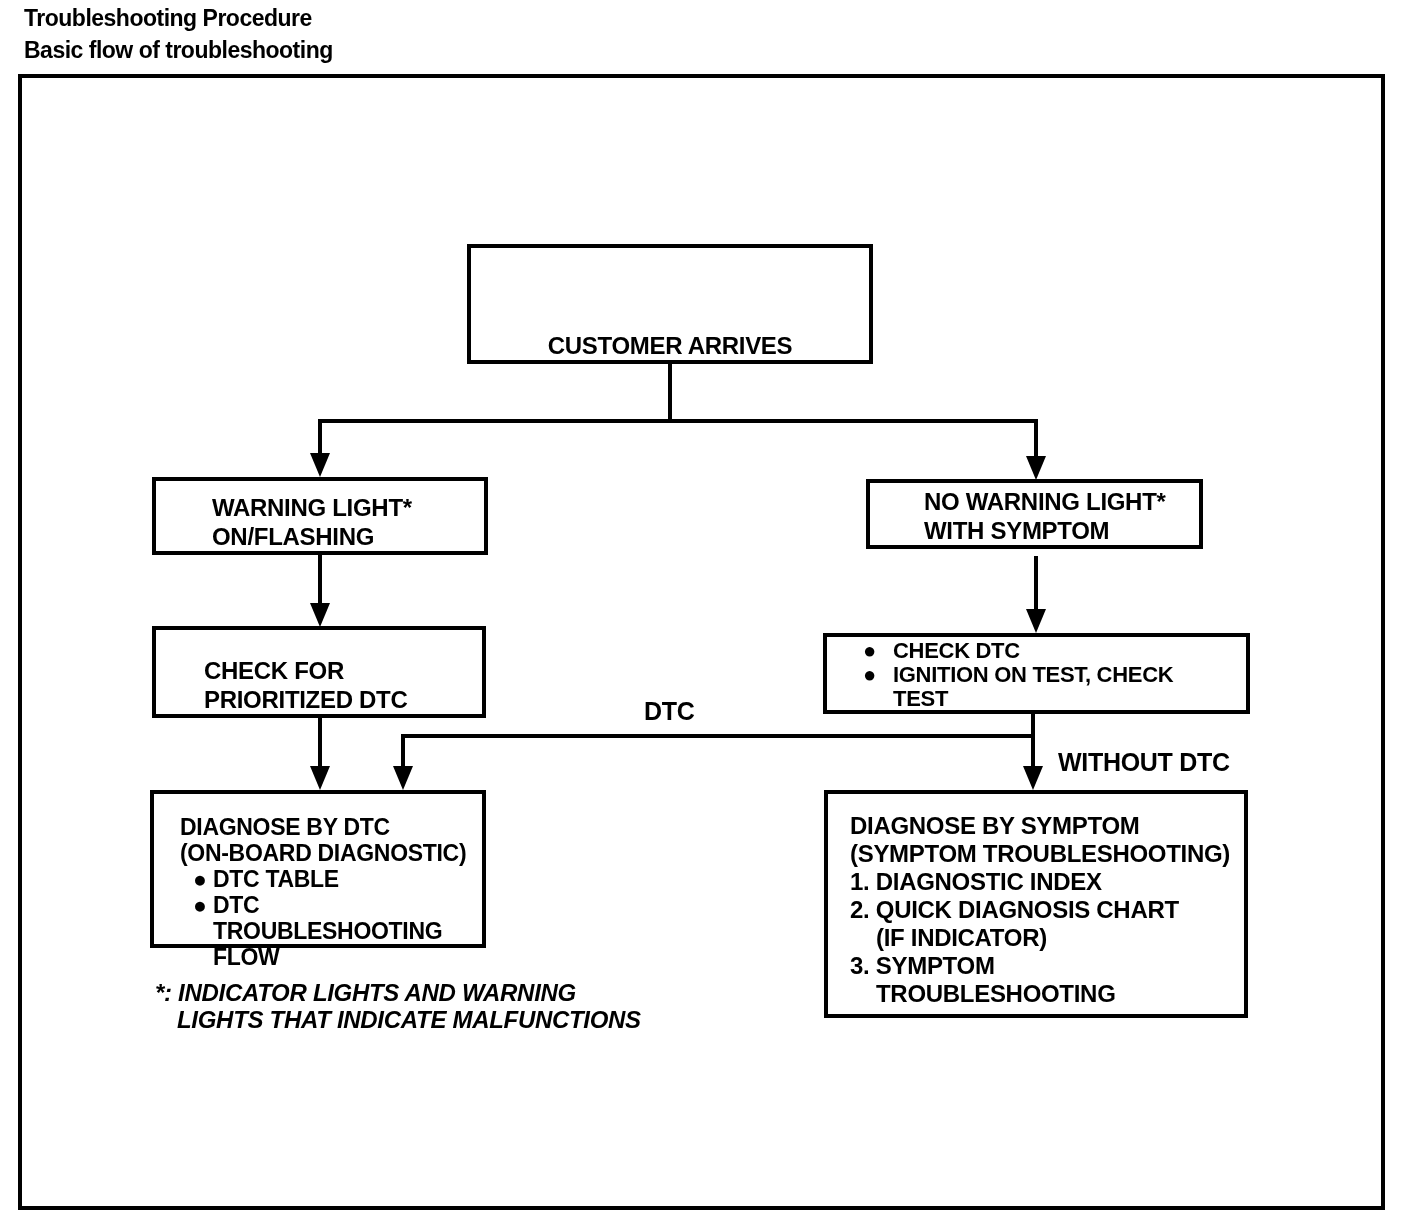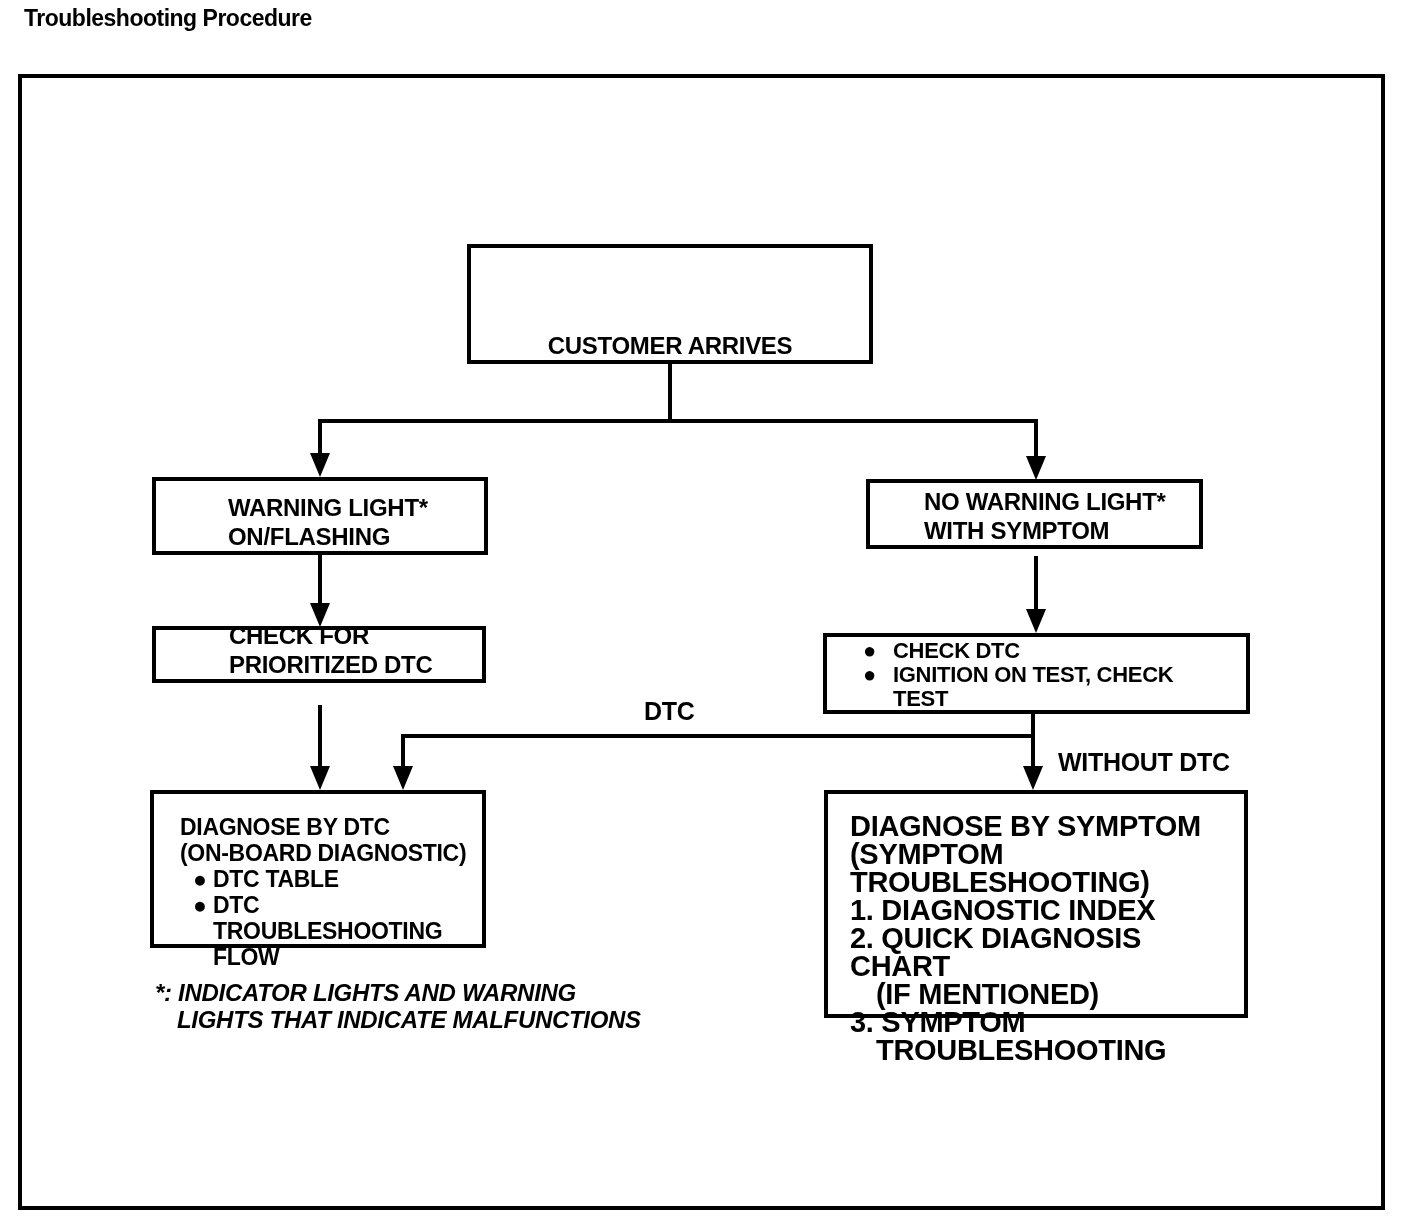--- a/index.html
+++ b/index.html
@@ -36,20 +36,21 @@
   .bul { flex:0 0 auto; }
   .footnote { position:absolute; left:155px; top:979px; font-size:24px; line-height:27px; letter-spacing:-0.3px;font-style:italic; }
 </style>
 </head>
 <body>
 
 <div class="canvas">
 
   <div class="doc-title">
     <div>Troubleshooting Procedure</div>
+    <div>Basic flow of troubleshooting</div>
   </div>
 
   <div class="frame"></div>
 
   <div class="vline" style="left:668px; top:364px; height:59px;"></div>
 
   <div class="hline" style="left:320px; top:419px; width:718px;"></div>
 
   <div class="vline" style="left:318px; top:419px; height:36px;"></div>
   <div class="ah" style="left:310px; top:453px;"></div>
@@ -74,31 +75,31 @@
   <div class="vline" style="left:401px; top:734px; height:33px;"></div>
   <div class="ah" style="left:393px; top:766px;"></div>
 
   <div class="edge-label" style="left:644px; top:697px;">DTC</div>
   <div class="edge-label" style="left:1058px; top:748px;">WITHOUT DTC</div>
 
   <div class="node center" style="left:467px; top:244px; width:406px; height:120px;">
     <div>CUSTOMER ARRIVES</div>
   </div>
 
-  <div class="node" style="left:152px; top:477px; width:336px; height:78px; padding-left:72px;">
+  <div class="node" style="left:152px; top:477px; width:336px; height:78px; padding-left:56px;">
     <div>WARNING LIGHT*</div>
     <div>ON/FLASHING</div>
   </div>
 
   <div class="node" style="left:866px; top:479px; width:337px; height:70px; padding-left:54px;">
     <div>NO WARNING LIGHT*</div>
     <div>WITH SYMPTOM</div>
   </div>
 
-  <div class="node" style="left:152px; top:626px; width:334px; height:57px; padding-left:73px;">
+  <div class="node" style="left:152px; top:626px; width:334px; height:92px; padding-left:48px;">
     <div>CHECK FOR</div>
     <div>PRIORITIZED DTC</div>
   </div>
 
   <div class="node" style="left:823px; top:633px; width:427px; height:81px; padding-left:36px; padding-top:2px; justify-content:flex-start; font-size:22px; line-height:24px;">
     <div class="brow">
       <span class="bul" style="width:30px;">●</span>
       <span>CHECK DTC</span>
     </div>
     <div class="brow">
@@ -120,26 +121,26 @@
     <div class="brow" style="margin-left:13px;">
       <span class="bul" style="width:20px;">●</span>
       <span>
         <div>DTC</div>
         <div>TROUBLESHOOTING</div>
         <div>FLOW</div>
       </span>
     </div>
   </div>
 
-  <div class="node" style="left:824px; top:790px; width:424px; height:228px; padding-left:22px; padding-top:18px; justify-content:flex-start; font-size:29px; line-height:28px;">
+  <div class="node" style="left:824px; top:790px; width:424px; height:228px; padding-left:22px; padding-top:18px; justify-content:flex-start; font-size:24px; line-height:28px;">
     <div>DIAGNOSE BY SYMPTOM</div>
     <div>(SYMPTOM TROUBLESHOOTING)</div>
     <div>1. DIAGNOSTIC INDEX</div>
     <div>2. QUICK DIAGNOSIS CHART</div>
-    <div style="margin-left:26px;">(IF MENTIONED)</div>
+    <div style="margin-left:26px;">(IF INDICATOR)</div>
     <div>3. SYMPTOM</div>
     <div style="margin-left:26px;">TROUBLESHOOTING</div>
   </div>
 
   <div class="footnote">
     <div>*: INDICATOR LIGHTS AND WARNING</div>
     <div style="margin-left:22px;">LIGHTS THAT INDICATE MALFUNCTIONS</div>
   </div>
 
 </div>

